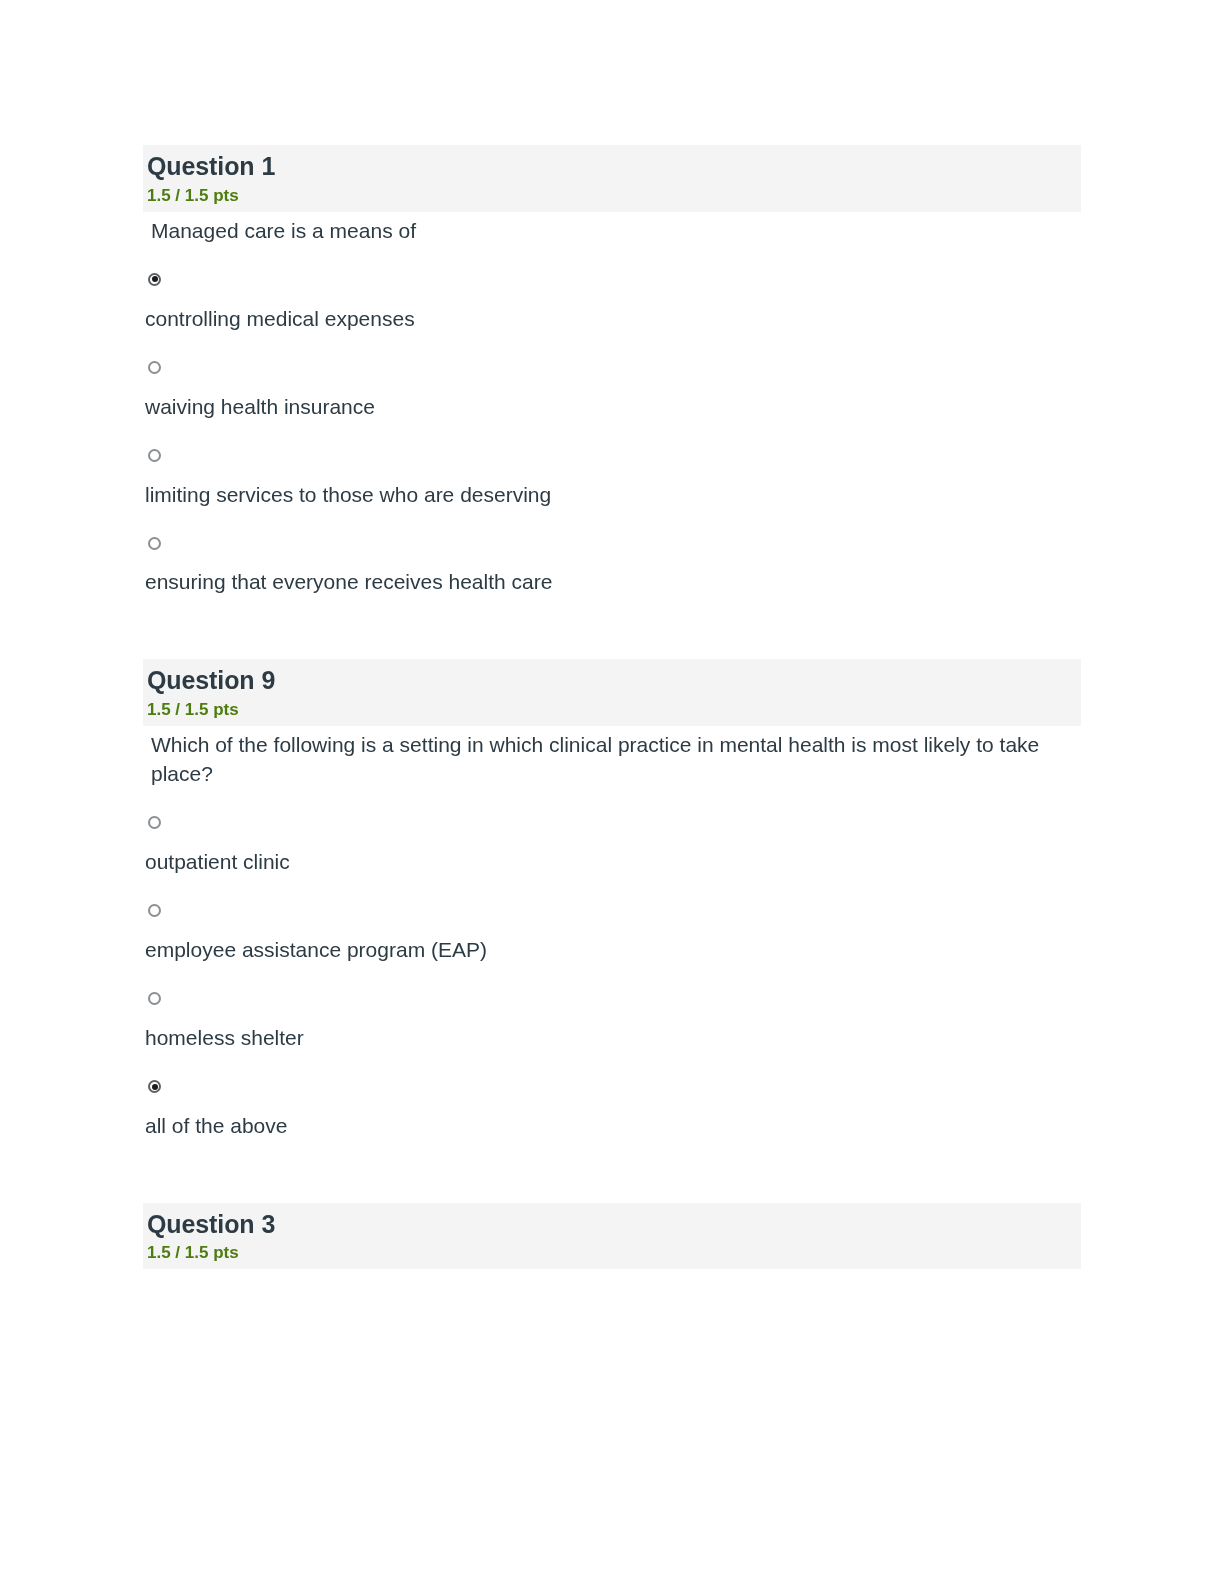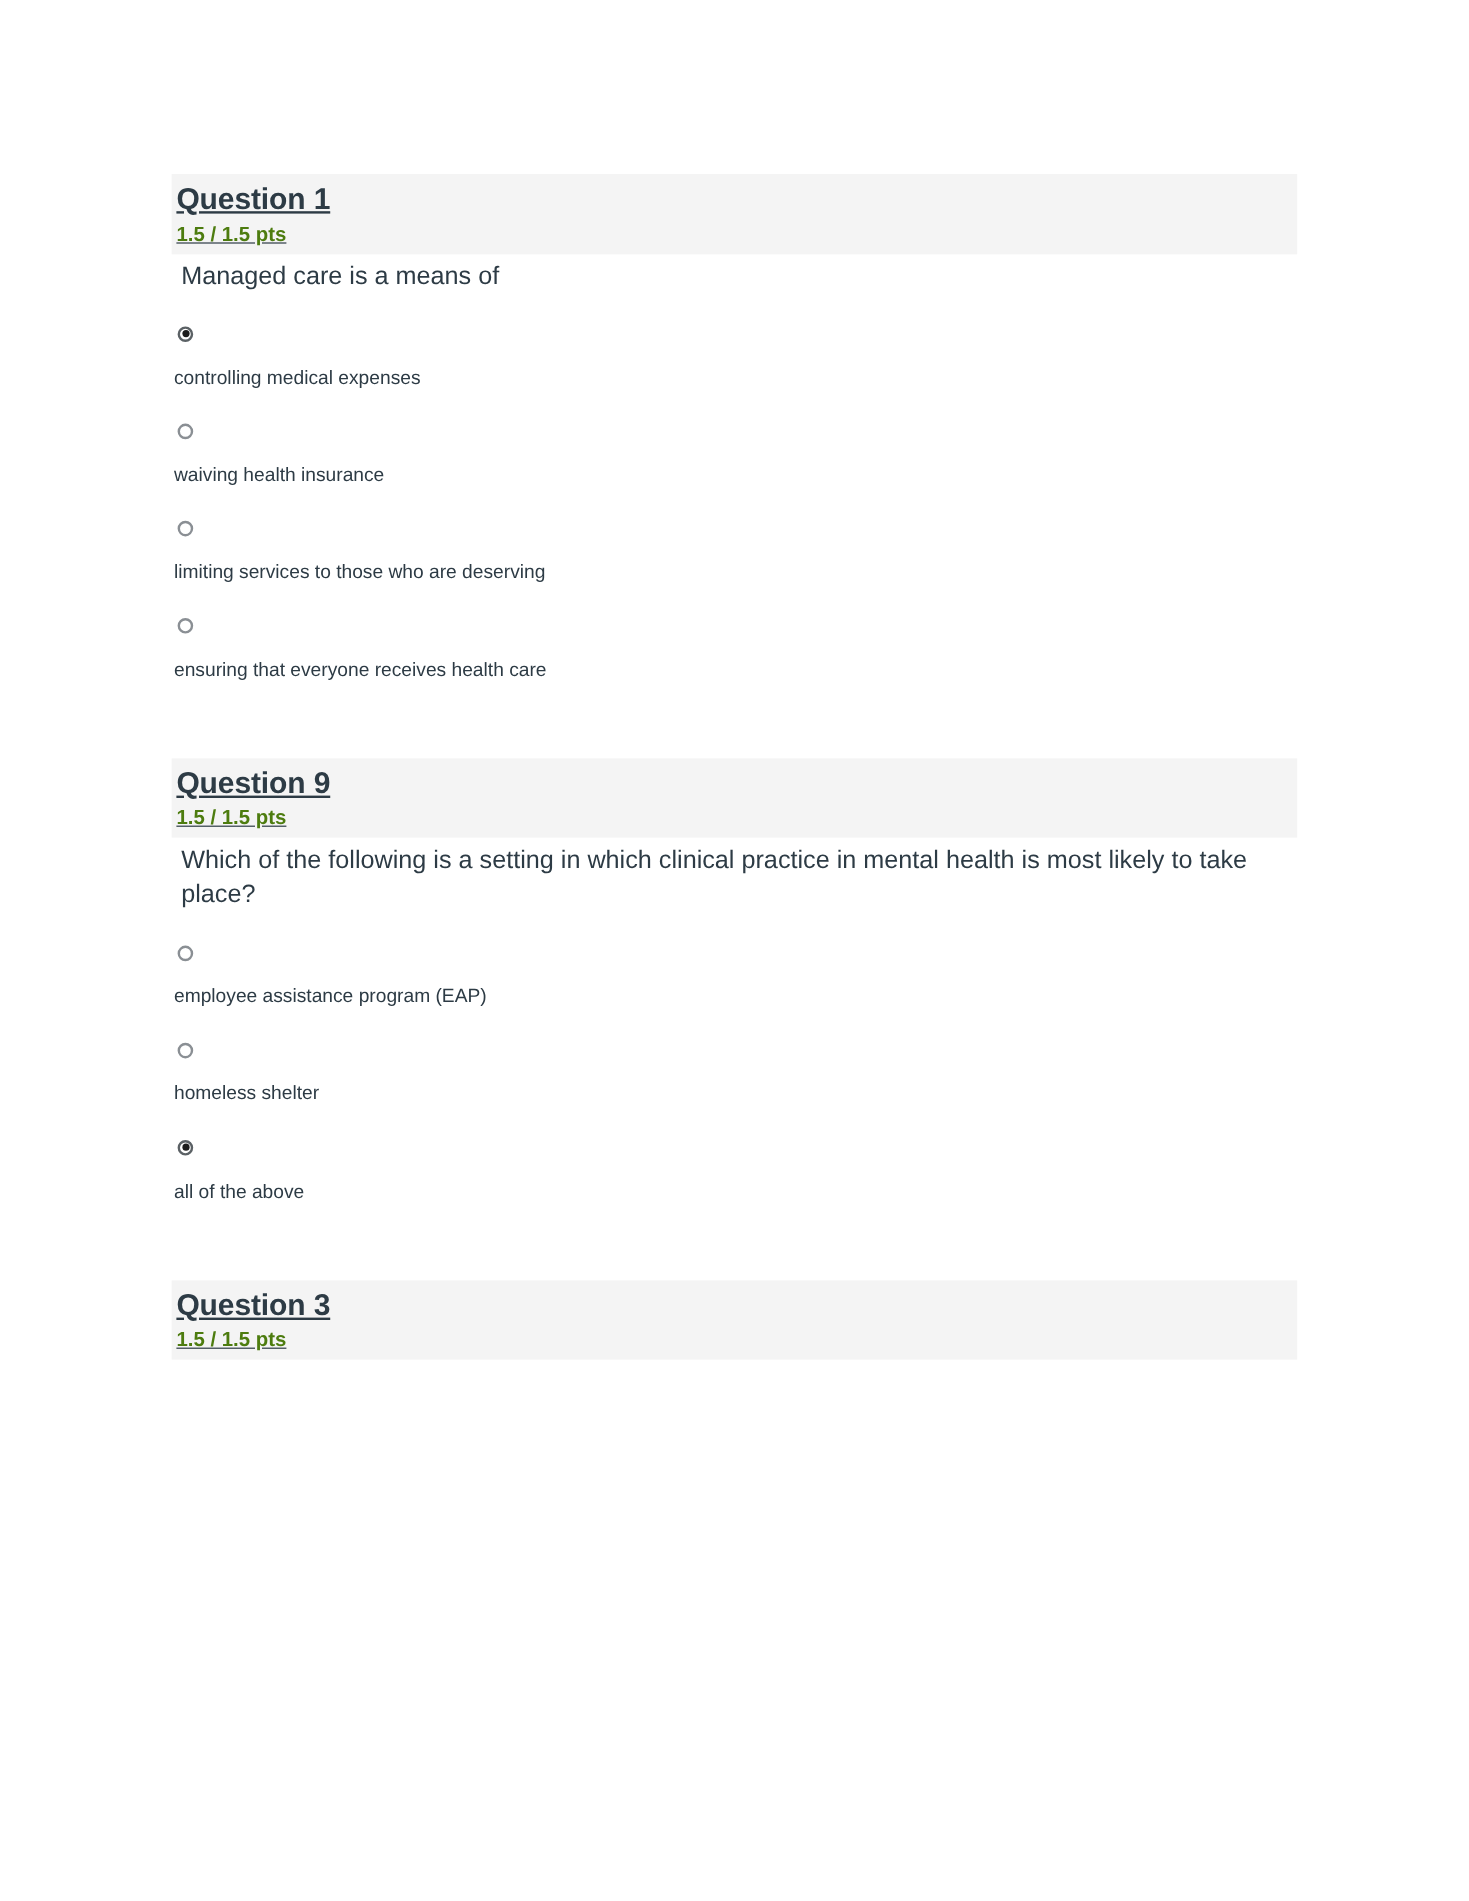--- a/index.html
+++ b/index.html
@@ -28,21 +28,20 @@
   .question-block {
     width: 938px;
   }
   .question-block + .question-block {
     margin-top: 62px;
   }
 
   .question-header {
     background: #f4f4f4;
     padding: 6px 0 5px 4px;
-    text-decoration: underline;
   }
   .question-title {
     font-size: 25px;
     font-weight: bold;
     line-height: 1.26;
     color: #2d3b45;
     letter-spacing: -0.1px;
     margin: 0;
   }
   .question-points {
@@ -95,21 +94,21 @@
     left: 50%;
     top: 50%;
     width: 6px;
     height: 6px;
     margin-left: -3px;
     margin-top: -3px;
     border-radius: 50%;
     background: #1c1c1c;
   }
   .answer-label {
-    font-size: 16px;
+    font-size: 21px;
     line-height: 1.38;
     color: #2d3b45;
     margin-top: 17px;
     margin-left: 2px;
   }
 </style>
 </head>
 <body>
 
 <div class="page">
@@ -141,20 +140,24 @@
       </div>
       <div class="question-block">
         <div class="question-header">
           <div class="question-title">Question 9</div>
           <div class="question-points">1.5 / 1.5 pts</div>
         </div>
         <div class="question-text">Which of the following is a setting in which clinical practice in mental health is most likely to take place?</div>
         <ul class="answers">
           <li class="answer">
             <div class="answer-radio-row"><span class="radio"></span></div>
+            <div class="answer-label">outpatient clinic</div>
+          </li>
+          <li class="answer">
+            <div class="answer-radio-row"><span class="radio"></span></div>
             <div class="answer-label">employee assistance program (EAP)</div>
           </li>
           <li class="answer">
             <div class="answer-radio-row"><span class="radio"></span></div>
             <div class="answer-label">homeless shelter</div>
           </li>
           <li class="answer">
             <div class="answer-radio-row"><span class="radio selected"></span></div>
             <div class="answer-label">all of the above</div>
           </li>

